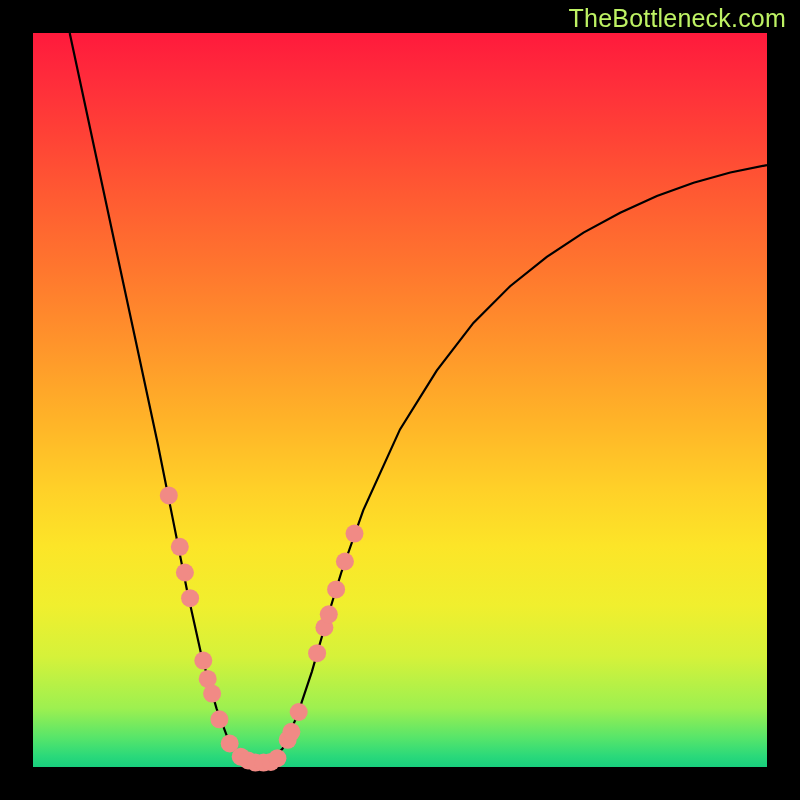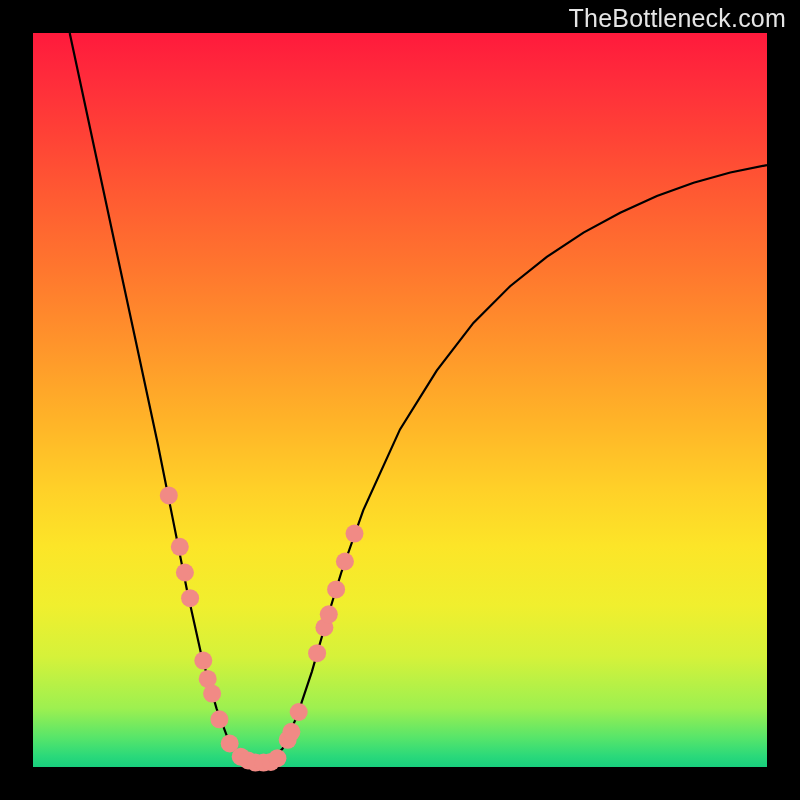--- a/index.html
+++ b/index.html
@@ -43,21 +43,21 @@
       #9df050 92%,
       #57e56a 96%,
       #2bd97a 98.5%,
       #18cf7d 100%
     );
   }
   .watermark {
     position: absolute;
     top: 4px;
     right: 14px;
-    color: #e5e5e5;
+    color: #bef264;
     font-size: 25px;
     font-weight: 400;
     letter-spacing: 0.2px;
     z-index: 20;
   }
   svg.curve {
     position: absolute;
     top: 0;
     left: 0;
     width: 800px;

